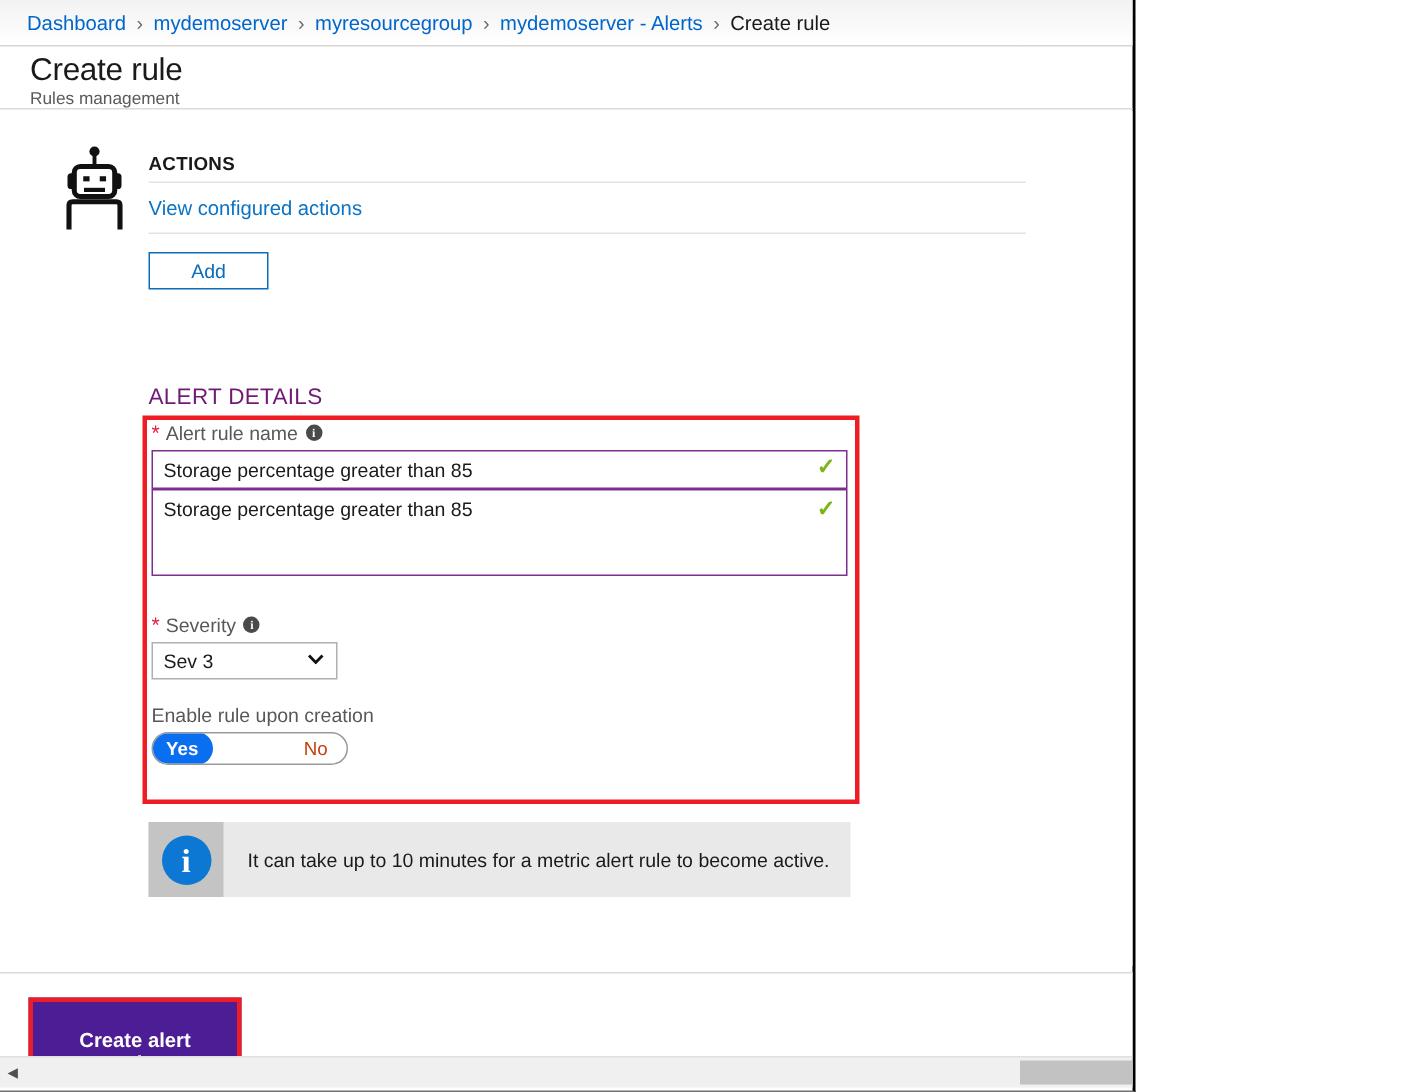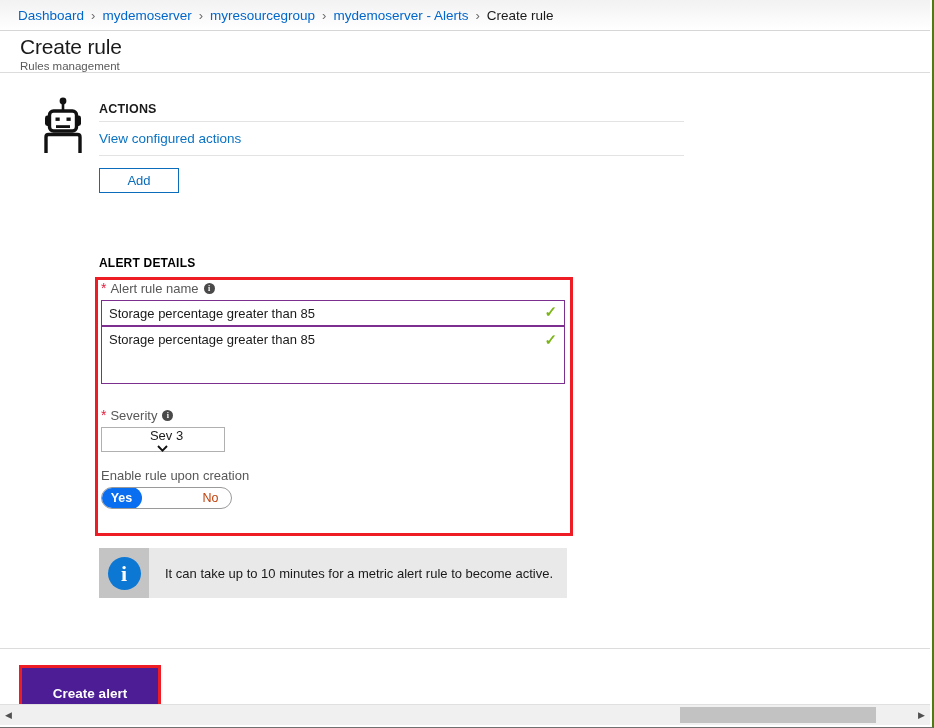--- a/index.html
+++ b/index.html
@@ -7,24 +7,24 @@
     margin: 0; padding: 0;
     width: 934px; height: 728px;
     overflow: hidden;
     background: #ffffff;
     font-family: "Liberation Sans", sans-serif;
     -webkit-font-smoothing: antialiased;
   }
 
   #app {
     position: relative;
-    width: 934px;
+    width: 757px;
     height: 728px;
     background: #ffffff;
-    border-right: 2px solid #4d7c0f;
+    border-right: 2px solid #000000;
     border-bottom: 1px solid #707070;
     overflow: hidden;
   }
 
   
   .breadcrumb-bar {
     position: absolute;
     left: 0; top: 0;
     width: 930px; height: 31px;
     background: linear-gradient(to bottom, #f2f2f2 0%, #fafafa 60%, #ffffff 100%);
@@ -134,23 +134,23 @@
     cursor: pointer;
     padding: 0;
     line-height: 23px;
     text-align: center;
   }
 
   
   .alert-details-head {
     position: absolute;
     left: 99px; top: 182px;
-    font-size: 12px;
-    font-weight: 700;
-    color: #000000;
+    font-size: 15px;
+    font-weight: 400;
+    color: #701a75;
     letter-spacing: 0.2px;
   }
 
   .red-box {
     position: absolute;
     left: 95px; top: 203px;
     width: 478px; height: 259px;
     border: 3px solid #ee1c25;
     pointer-events: none;
     z-index: 6;
@@ -237,21 +237,20 @@
     border: 1px solid #b0b0b0;
     background: #ffffff;
     font-size: 13px;
     color: #1a1a1a;
     font-family: "Liberation Sans", sans-serif;
     padding-left: 7px;
     display: flex;
     align-items: center;
     justify-content: space-between;
     cursor: pointer;
-    flex-direction: column;
   }
   .sev-chev {
     margin-right: 8px;
     font-size: 10px;
     color: #1a1a1a;
     font-weight: 700;
   }
 
   .toggle {
     width: 131px; height: 22px;

